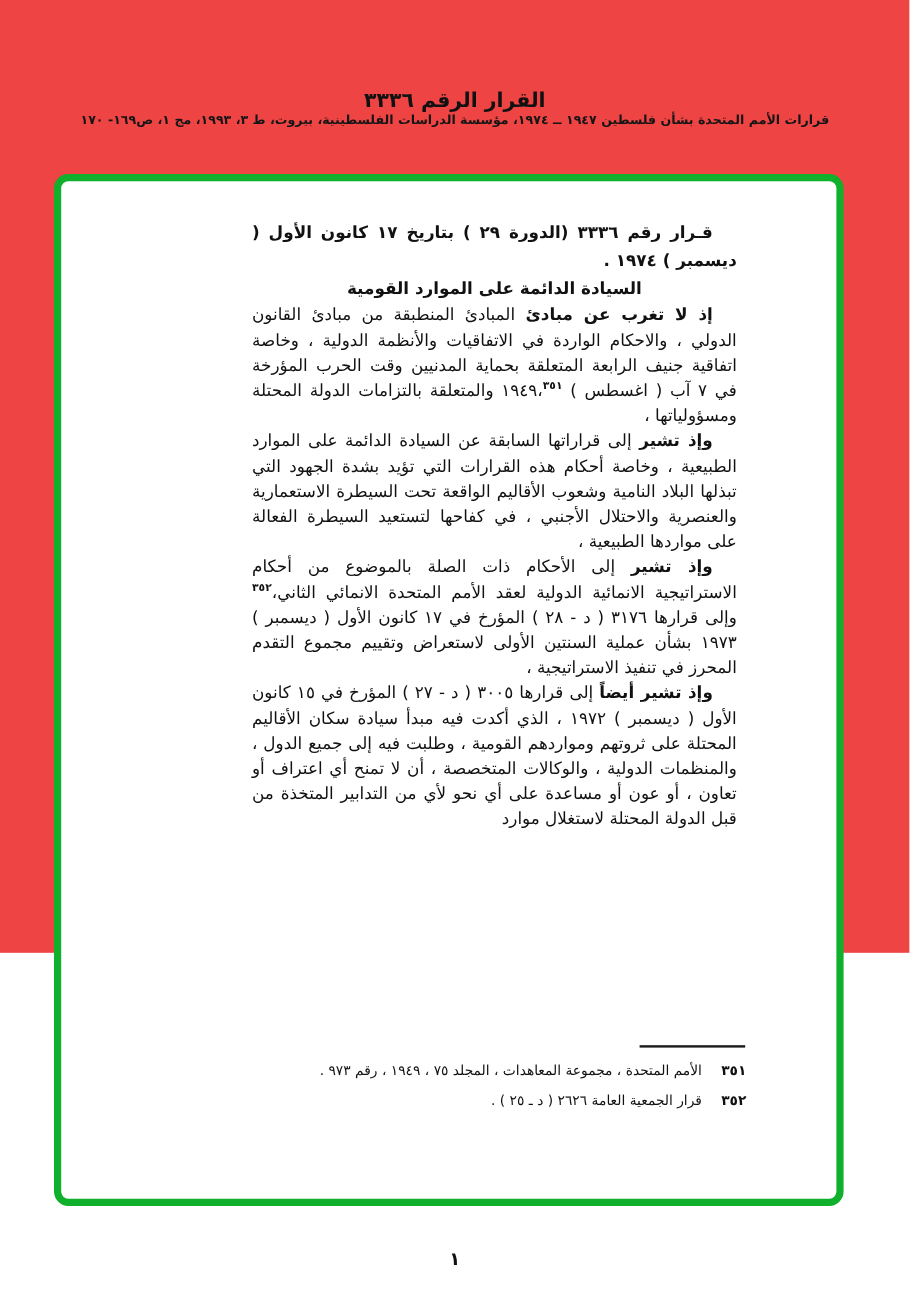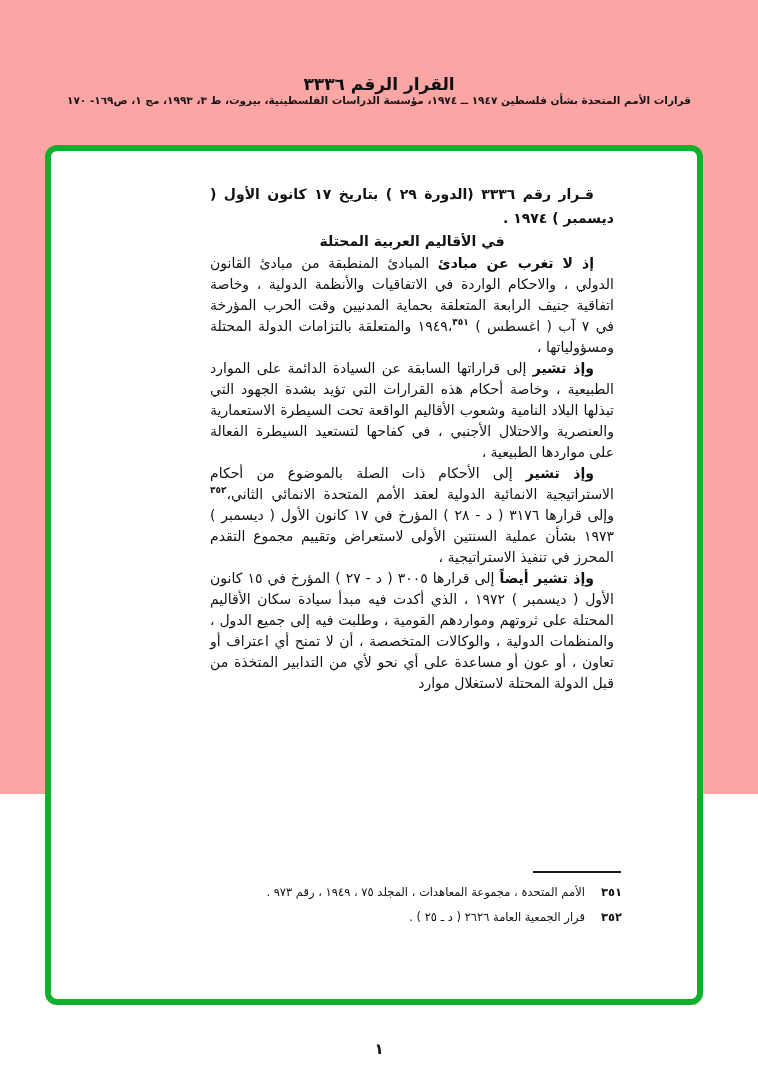--- a/index.html
+++ b/index.html
@@ -3,21 +3,21 @@
 <meta charset="utf-8">
 <style>
   * { margin: 0; padding: 0; box-sizing: border-box; }
   html, body {
     width: 758px; height: 1078px;
     background: #ffffff;
     font-family: "DejaVu Sans", sans-serif;
     color: #111111;
     overflow: hidden;
   }
-  .page { position: relative; width: 758px; height: 794px; background: #fca5a5; }
+  .page { position: relative; width: 758px; height: 794px; background: #ef4444; }
 
   
   .header-title {
     position: absolute; top: 74px; left: 0; width: 100%;
     text-align: center; direction: rtl;
     font-size: 17px; font-weight: bold; letter-spacing: 0.5px;
   }
   .citation {
     position: absolute; top: 94px; left: 0; width: 100%;
     text-align: center; direction: rtl;
@@ -77,22 +77,22 @@
   <div class="header-title">القرار الرقم ٣٣٣٦</div>
 
   <div class="citation">قرارات الأمم المتحدة بشأن فلسطين ١٩٤٧ ــ ١٩٧٤، مؤسسة الدراسات الفلسطينية، بيروت، ط ٣، ١٩٩٣، مج ١، ص١٦٩- ١٧٠</div>
 
   <div class="green-box"></div>
 
   <div class="content">
 
     <p class="doc-title">قـرار رقم ٣٣٣٦ (الدورة ٢٩ ) بتاريخ ١٧ كانون الأول ( ديسمبر ) ١٩٧٤ .</p>
 
+    <p class="center-line">السيادة الدائمة على الموارد القومية</p>
 
-    <p class="center-line">في الأقاليم العربية المحتلة</p>
 
 
     <p class="para"><span class="lead">إذ لا تغرب عن مبادئ</span><span> المبادئ المنطبقة من مبادئ القانون الدولي ، والاحكام الواردة في الاتفاقيات والأنظمة الدولية ، وخاصة اتفاقية جنيف الرابعة المتعلقة بحماية المدنيين وقت الحرب المؤرخة في ٧ آب ( اغسطس ) ١٩٤٩،</span><sup class="fn-ref">٣٥١</sup><span> والمتعلقة بالتزامات الدولة المحتلة ومسؤولياتها ،</span></p>
 
     <p class="para"><span class="lead">وإذ تشير</span><span> إلى قراراتها السابقة عن السيادة الدائمة على الموارد الطبيعية ، وخاصة أحكام هذه القرارات التي تؤيد بشدة الجهود التي تبذلها البلاد النامية وشعوب الأقاليم الواقعة تحت السيطرة الاستعمارية والعنصرية والاحتلال الأجنبي ، في كفاحها لتستعيد السيطرة الفعالة على مواردها الطبيعية ،</span></p>
 
     <p class="para"><span class="lead">وإذ تشير</span><span> إلى الأحكام ذات الصلة بالموضوع من أحكام الاستراتيجية الانمائية الدولية لعقد الأمم المتحدة الانمائي الثاني،</span><sup class="fn-ref">٣٥٢</sup><span> وإلى قرارها ٣١٧٦ ( د - ٢٨ ) المؤرخ في ١٧ كانون الأول ( ديسمبر ) ١٩٧٣ بشأن عملية السنتين الأولى لاستعراض وتقييم مجموع التقدم المحرز في تنفيذ الاستراتيجية ،</span></p>
 
     <p class="para"><span class="lead">وإذ تشير أيضاً</span><span> إلى قرارها ٣٠٠٥ ( د - ٢٧ ) المؤرخ في ١٥ كانون الأول ( ديسمبر ) ١٩٧٢ ، الذي أكدت فيه مبدأ سيادة سكان الأقاليم المحتلة على ثروتهم ومواردهم القومية ، وطلبت فيه إلى جميع الدول ، والمنظمات الدولية ، والوكالات المتخصصة ، أن لا تمنح أي اعتراف أو تعاون ، أو عون أو مساعدة على أي نحو لأي من التدابير المتخذة من قبل الدولة المحتلة لاستغلال موارد</span></p>
 

